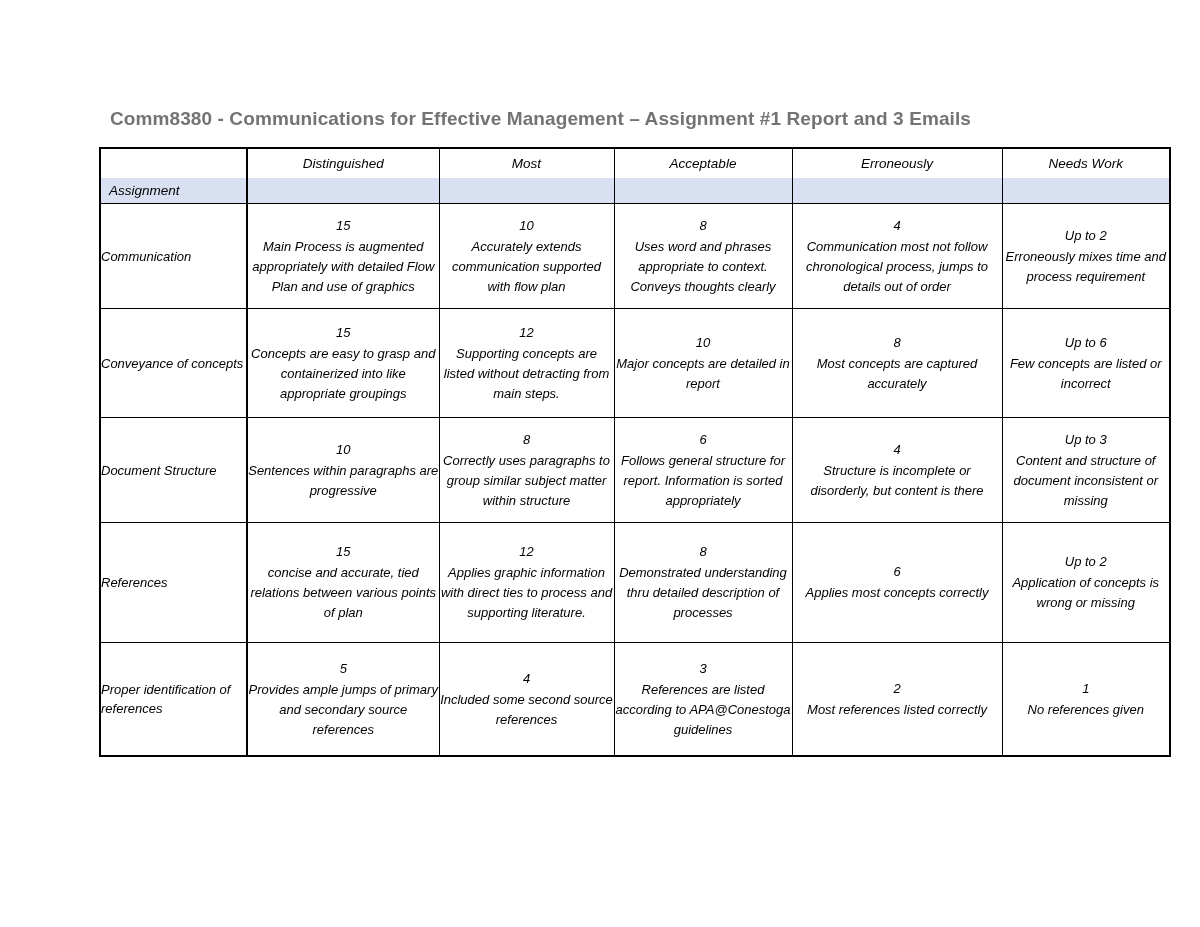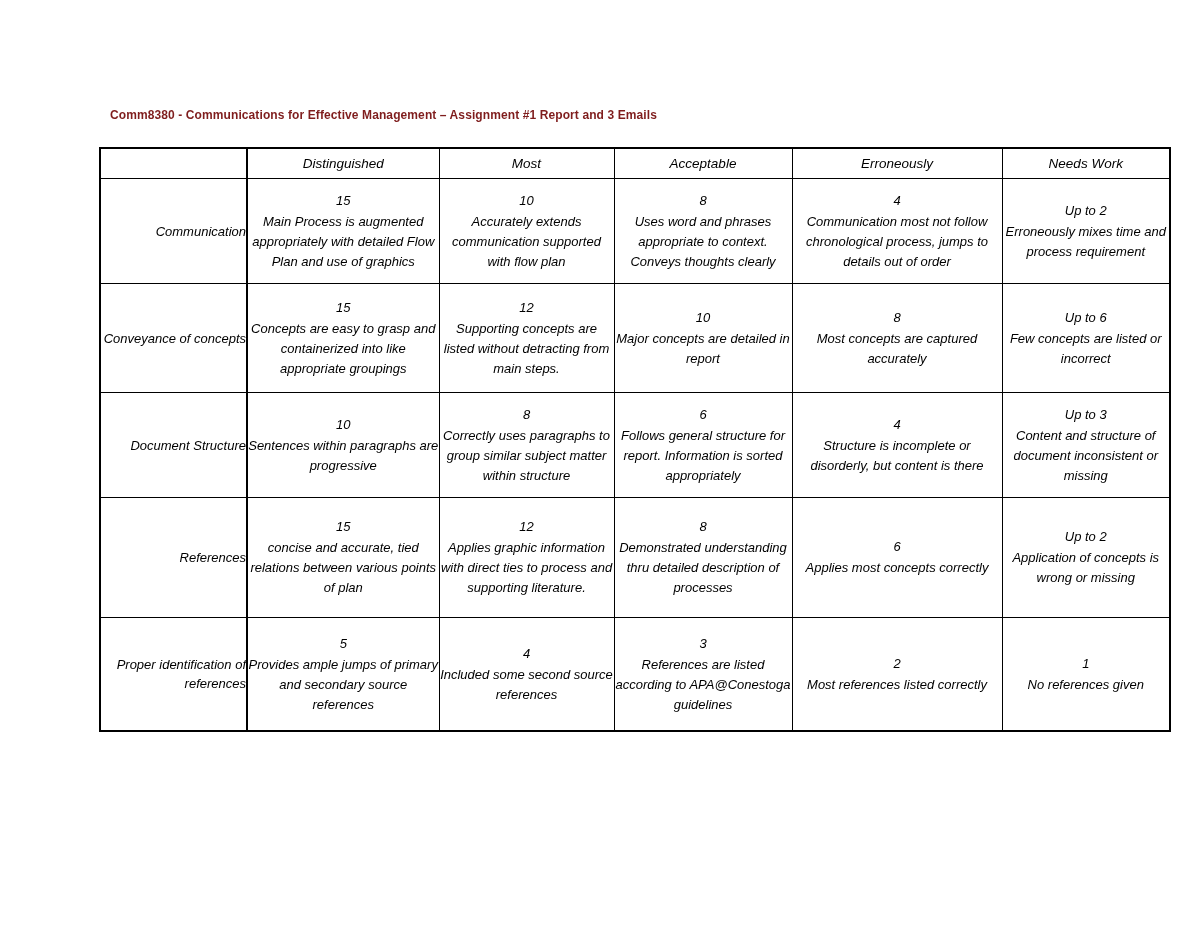--- a/index.html
+++ b/index.html
@@ -18,25 +18,25 @@
   .page {
     position: relative;
     width: 1200px;
     height: 927px;
     background: #ffffff;
   }
   .doc-title {
     position: absolute;
     left: 110px;
     top: 108px;
-    font-size: 12px;
+    font-size: 19px;
     font-weight: 600;
     letter-spacing: 0.1px;
     white-space: nowrap;
-    color: #7f1d1d;
+    color: #737373;
   }
   .rubric-wrap {
     position: absolute;
     left: 99px;
     top: 147px;
     width: 1070px;
   }
   table.rubric {
     border-collapse: collapse;
     table-layout: fixed;
@@ -82,21 +82,21 @@
     font-weight: 700;
     line-height: 25px;
   }
   .hdr-shade.assignment {
     text-align: left;
     padding-left: 8px;
   }
 
   
   td.crit {
-    text-align: right;
+    text-align: left;
     font-size: 13px;
     font-weight: 700;
     line-height: 19px;
     padding: 6px 8px;
     margin-top: 16px;
   }
   td.cell {
     text-align: center;
     font-size: 13px;
     line-height: 20px;
@@ -135,20 +135,28 @@
       </colgroup>
       <thead>
         <tr>
           <th class="hdr-label blank sep-right"></th>
           <th class="hdr-label">Distinguished</th>
           <th class="hdr-label">Most</th>
           <th class="hdr-label">Acceptable</th>
           <th class="hdr-label">Erroneously</th>
           <th class="hdr-label">Needs Work</th>
         </tr>
+        <tr>
+          <th class="hdr-shade assignment sep-right">Assignment</th>
+          <th class="hdr-shade"></th>
+          <th class="hdr-shade"></th>
+          <th class="hdr-shade"></th>
+          <th class="hdr-shade"></th>
+          <th class="hdr-shade"></th>
+        </tr>
       </thead>
       <tbody>
 
         <tr class="r1">
           <td class="crit sep-right">Communication</td>
           <td class="cell">
             <span class="score">15</span>
             <span class="desc">Main Process is augmented appropriately with detailed Flow Plan and use of graphics</span>
           </td>
           <td class="cell">

